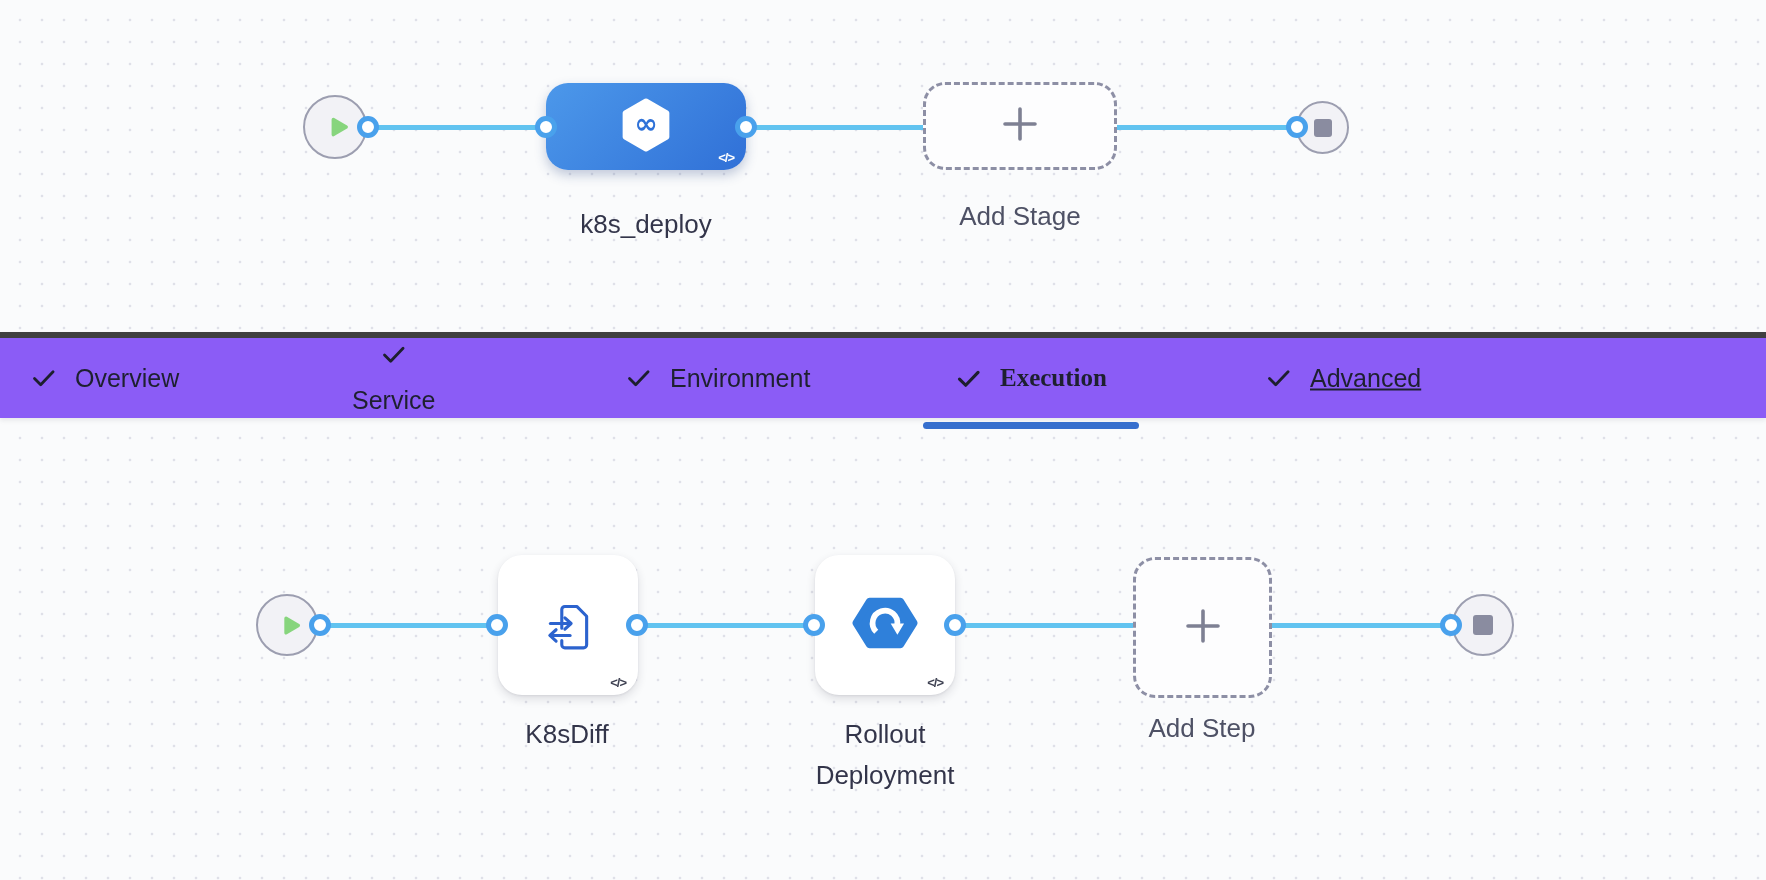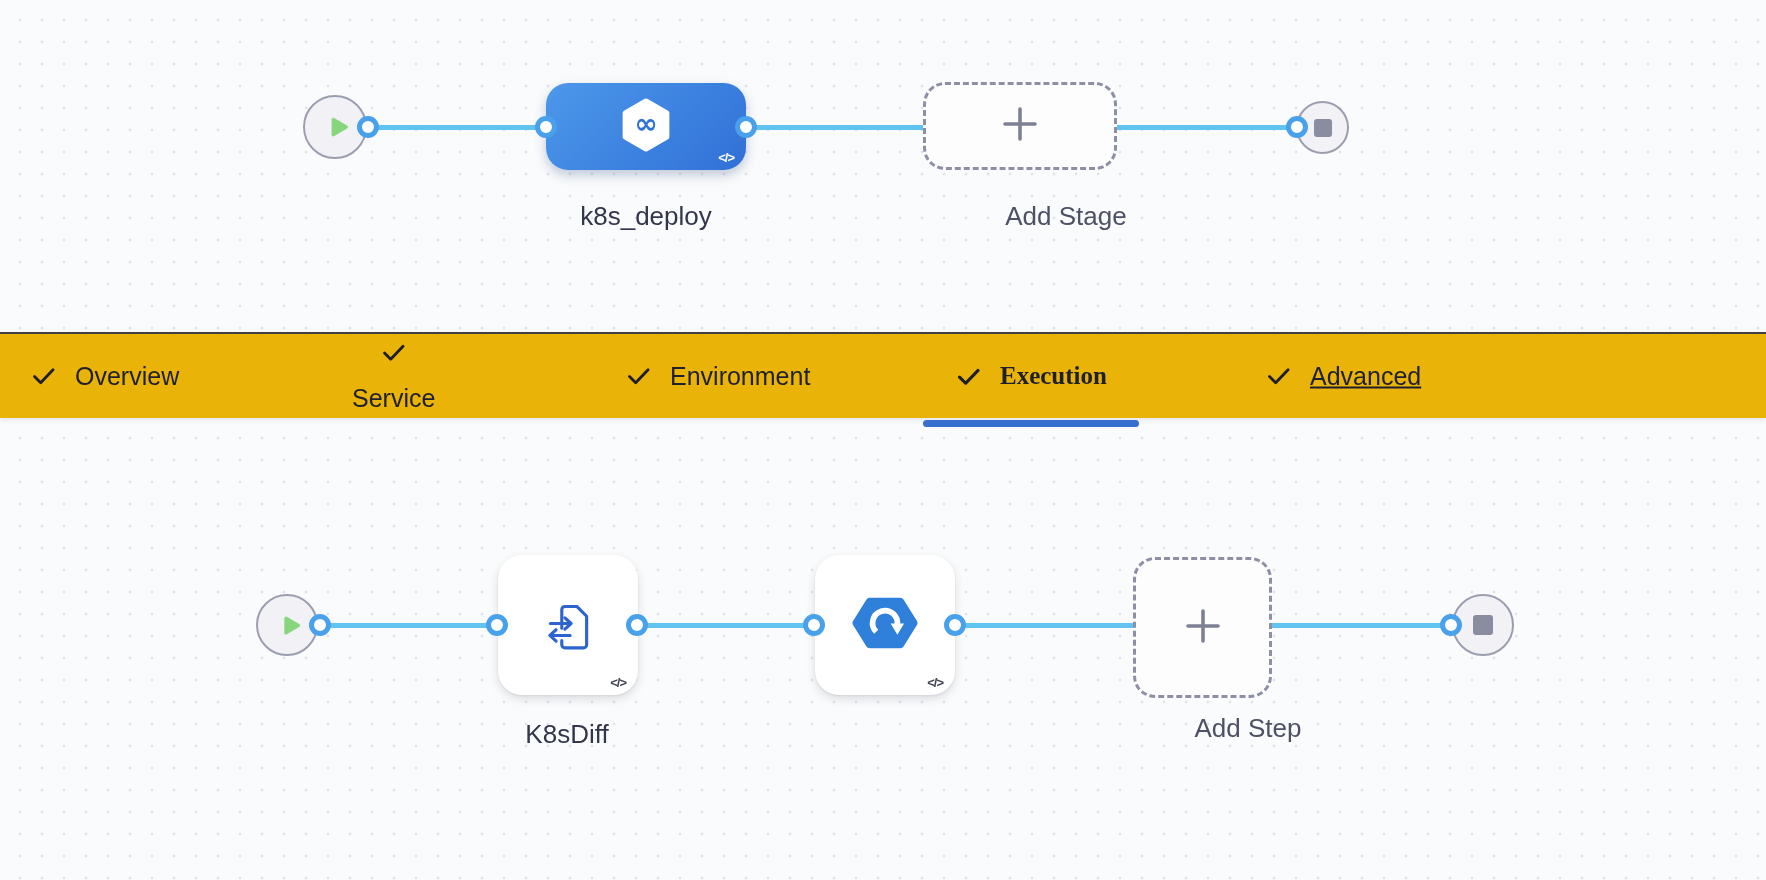--- a/index.html
+++ b/index.html
@@ -40,24 +40,24 @@
 
   
   .step-node { position:absolute; width:140px; height:140px; border-radius:24px; background:#fff;
     box-shadow:0 4px 10px rgba(40,41,61,.14), 0 1px 2px rgba(40,41,61,.08);
     z-index:3; display:flex; align-items:center; justify-content:center; cursor:pointer; }
   .step-node .code-badge { color:#3E4152; }
 
   
   .node-label { position:absolute; text-align:center; font-size:26px; color:#33354A;
     font-weight:500; z-index:2; transform:translateX(-50%); line-height:41px; }
-  .add-label { color:#4E5165; font-weight:400;margin-left:46px; }
-
-  
-  #tab-bar { position:relative; height:86px; background:#eab308; border-top:2px solid #404040;
+  .add-label { color:#4E5165; font-weight:400; }
+
+  
+  #tab-bar { position:relative; height:86px; background:#8b5cf6; border-top:6px solid #404040;
     box-shadow:0 3px 4px rgba(96,97,112,.10); z-index:5; }
   .tab { position:absolute; top:50%; transform:translateY(-50%); display:flex;
     align-items:center; gap:18px; font-size:25px; color:#1E2030; cursor:pointer; white-space:nowrap; }
   .tab.active { font-weight:700; }
   .tab .underline { display:none; }
   .tab.active .underline { display:block; position:absolute; left:-32px; right:-32px;
     bottom:-37px; height:7px; background:#366FCE; border-radius:4px; }
   .checkmark { display:flex; }
 </style>
 </head>
@@ -94,21 +94,21 @@
         <path d="M20 5 V35 M5 20 H35" stroke="#7E8093" stroke-width="3.6" stroke-linecap="round" fill="none"></path>
       </svg>
     </span>
   </div>
 
   <div class="port" style="left:1286px; top:116px;"></div>
   <div class="terminal" style="left:1296px; top:101px; width:53px; height:53px;">
     <span class="stop-square" style="width:18px; height:18px;"></span>
   </div>
 
-  <div class="node-label" style="left:646px; top:196px;">k8s_deploy</div>
+  <div class="node-label" style="left:646px; top:204px;">k8s_deploy</div>
   <div class="node-label add-label" style="left:1020px; top:196px;">Add Stage</div>
 </div>
 
 <div id="tab-bar">
 
   <div class="tab" style="left:30px;">
     <span class="checkmark">
       <svg width="27" height="27" viewBox="0 0 24 24">
           <path d="M4 12.5 l5.5 5.5 L20.5 6.5" stroke="#1D1F2E" stroke-width="2.5" fill="none" stroke-linecap="round" stroke-linejoin="round"></path>
         </svg>
@@ -206,14 +206,15 @@
       </svg>
     </span>
   </div>
 
   <div class="port" style="left:1440px; top:196px;"></div>
   <div class="terminal" style="left:1452px; top:176px; width:62px; height:62px;">
     <span class="stop-square" style="width:20px; height:20px;"></span>
   </div>
 
   <div class="node-label" style="left:567px; top:296px;">K8sDiff</div>
+  <div class="node-label" style="left:885px; top:296px; width:180px;">Rollout Deployment</div>
   <div class="node-label add-label" style="left:1202px; top:290px;">Add Step</div>
 </div>
 
 </body></html>

